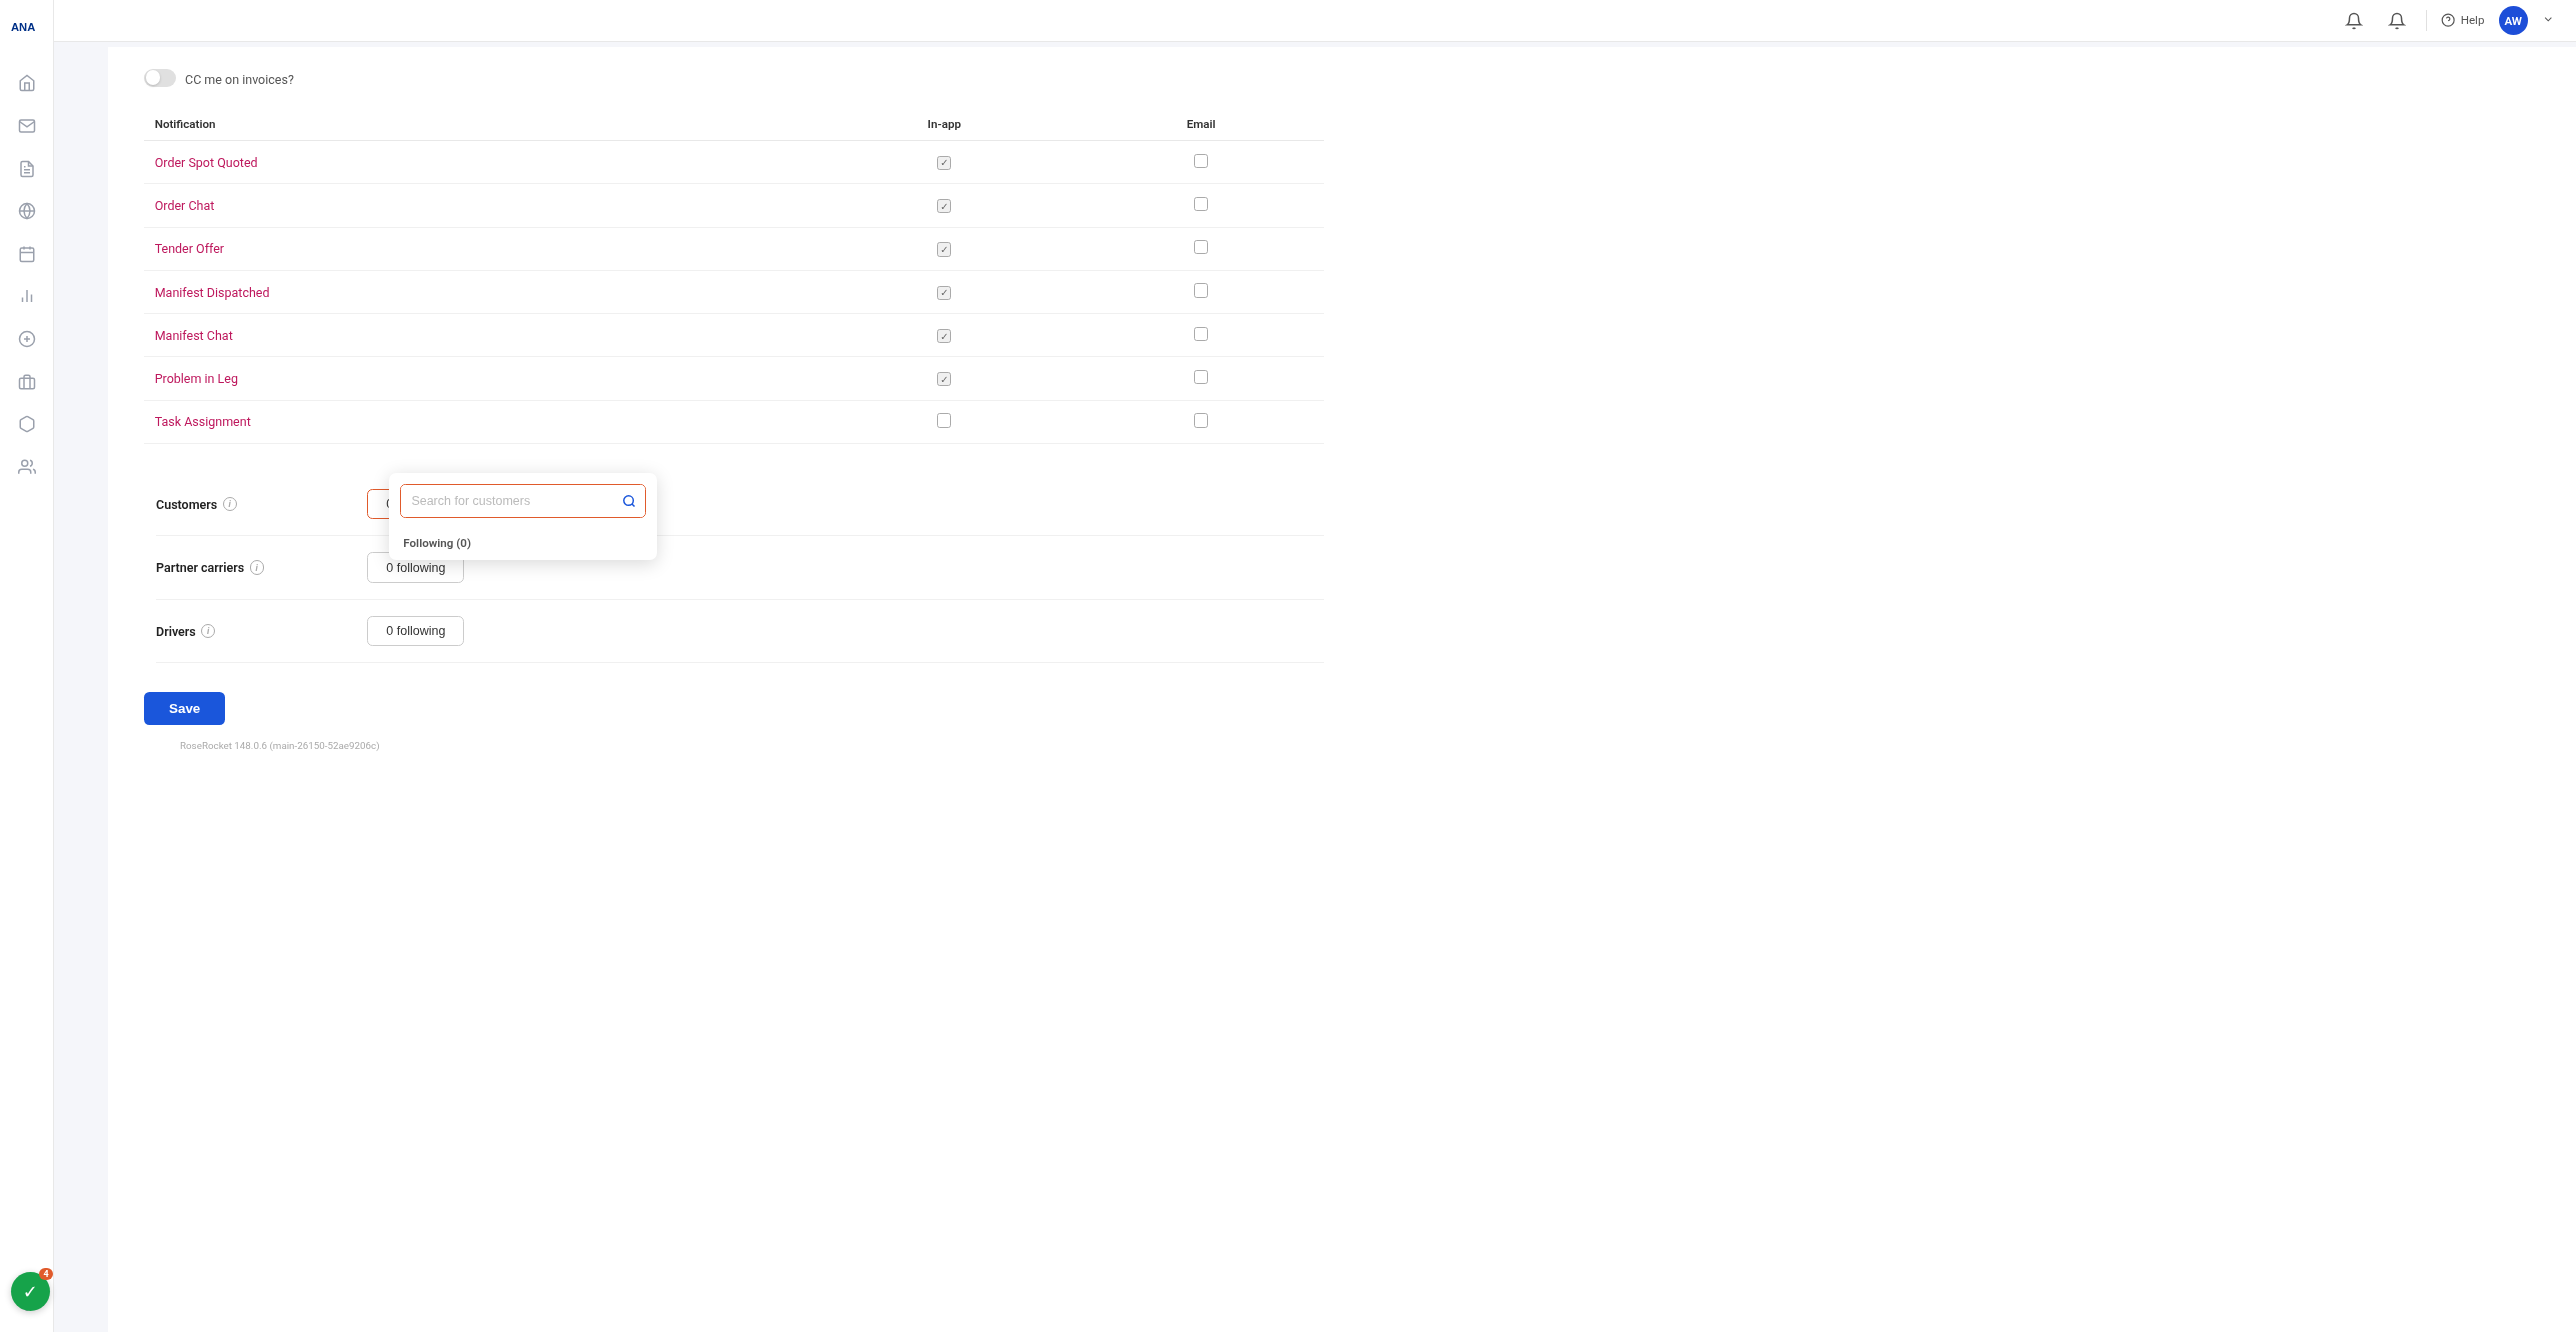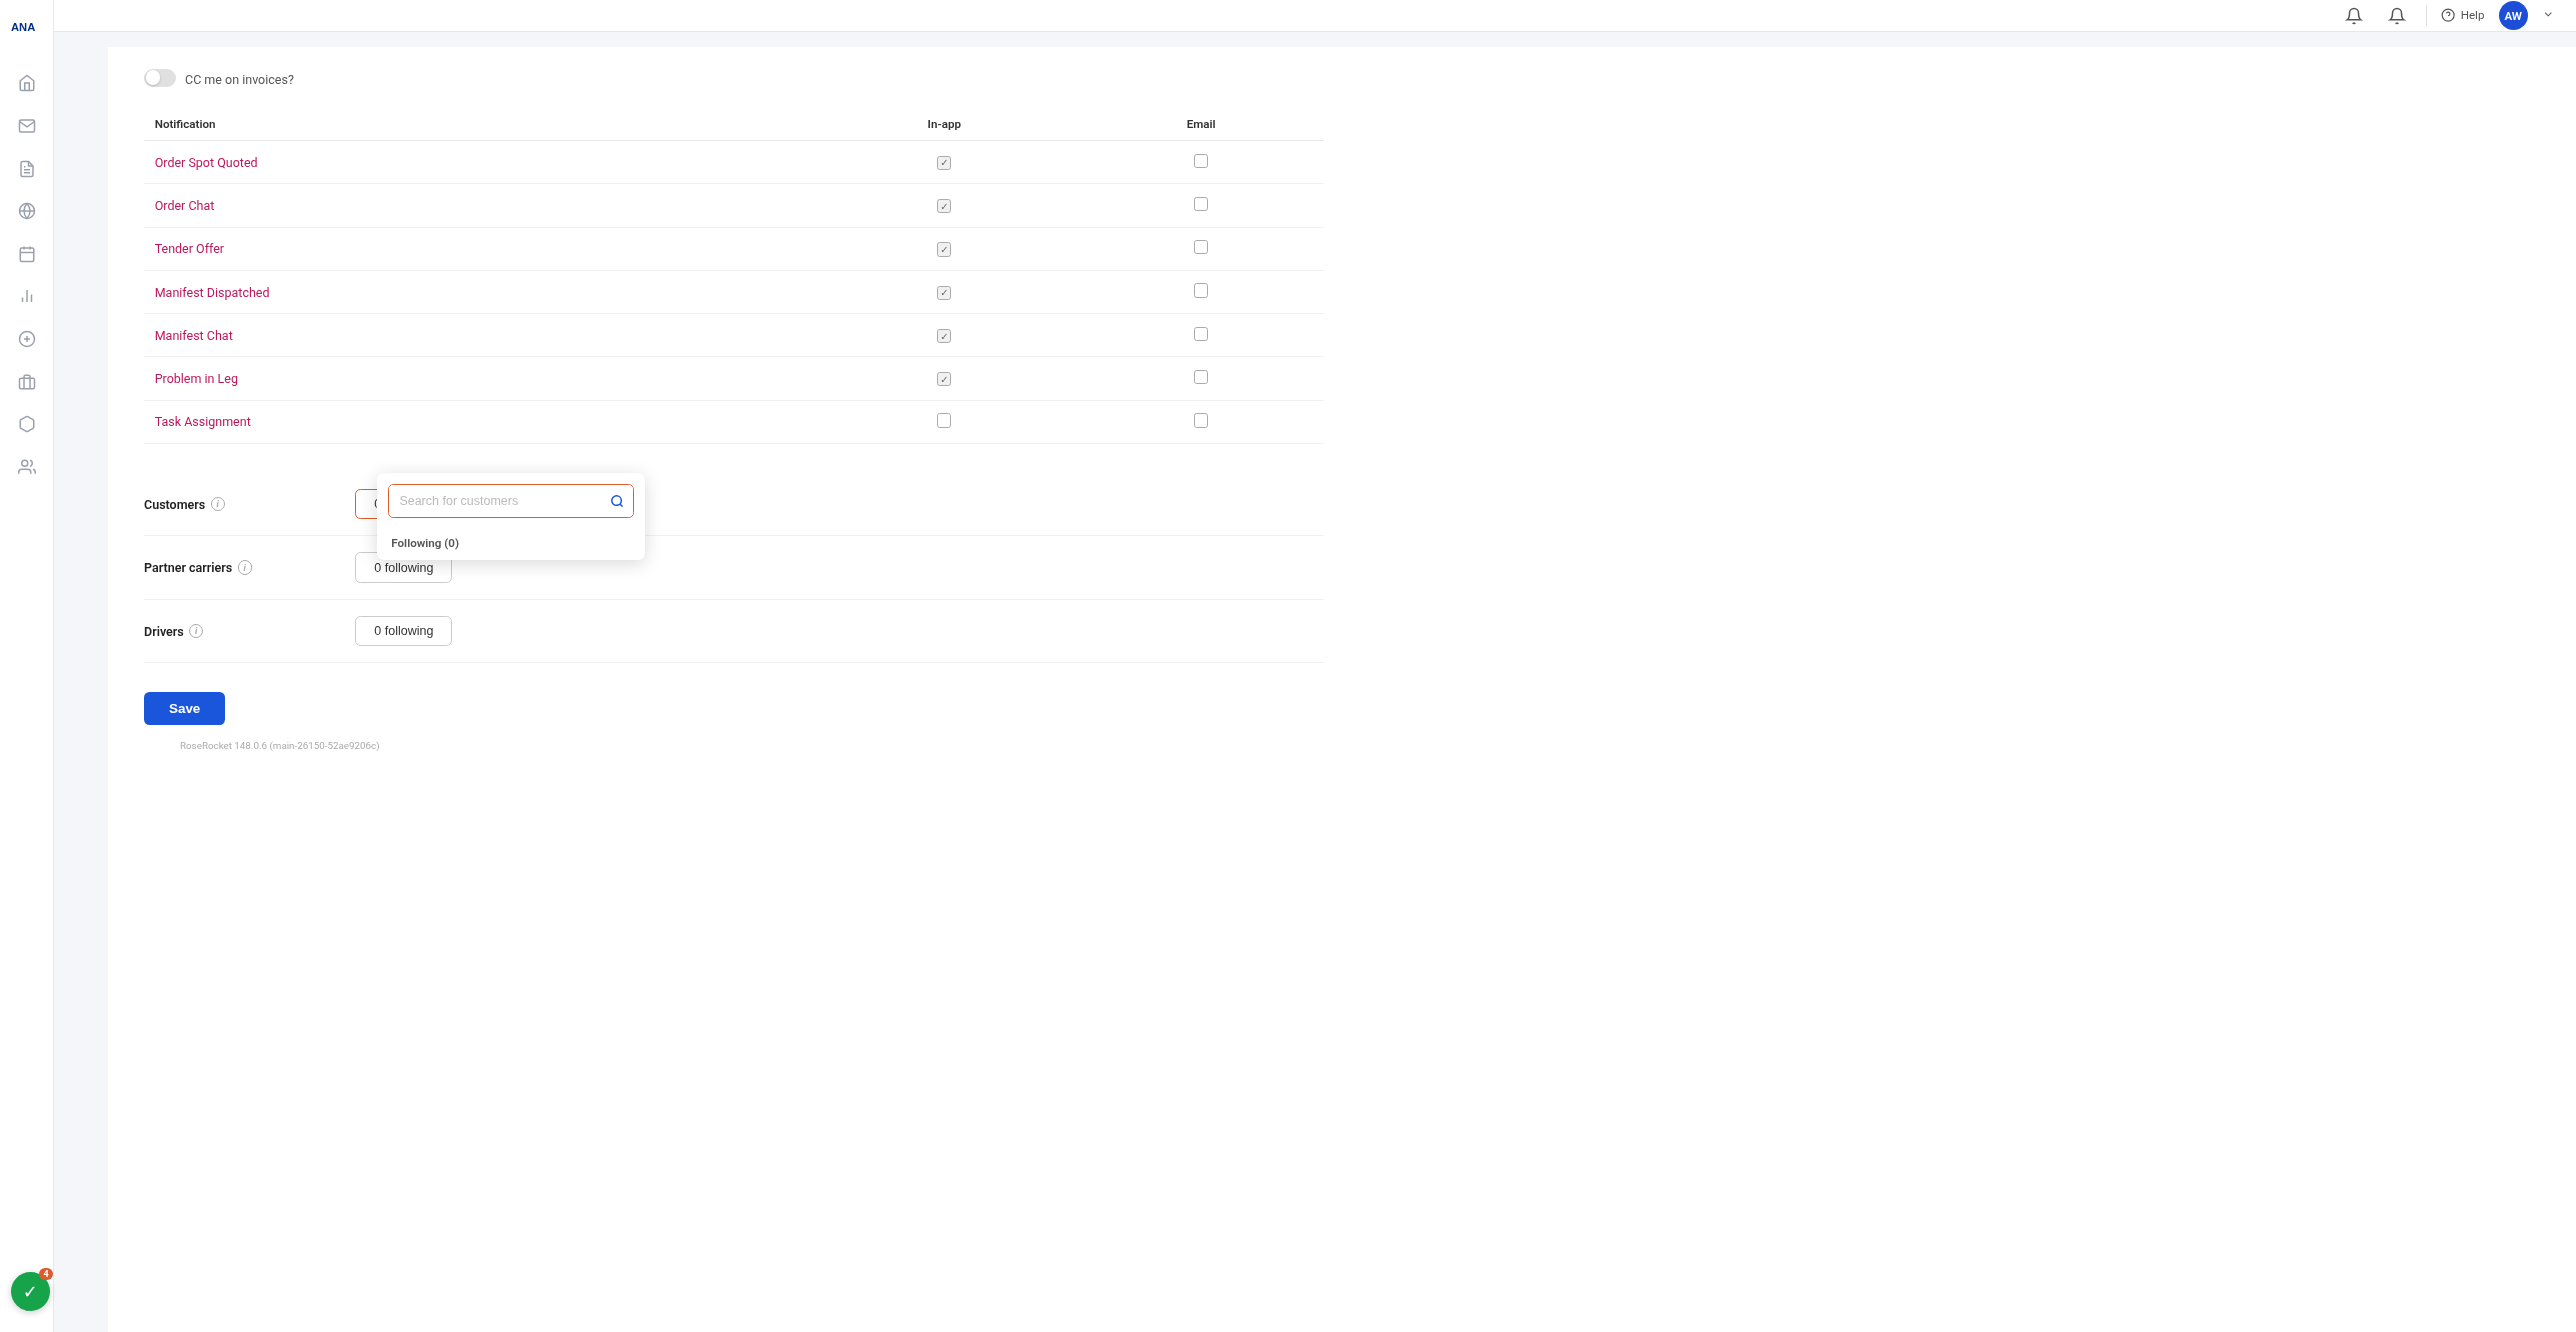--- a/index.html
+++ b/index.html
@@ -43,21 +43,21 @@
     }
     .sidebar-item svg { width: 18px; height: 18px; }
     .sidebar-spacer { flex: 1; }
 
     
     .topbar {
       position: fixed;
       top: 0;
       left: 54px;
       right: 0;
-      height: 32px;
+      height: 42px;
       background: #fff;
       border-bottom: 0.9px solid #e8e8e8;
       display: flex;
       align-items: center;
       justify-content: flex-end;
       padding: 0 21.5px;
       gap: 14.3px;
       z-index: 100;
     }
     .topbar-icon {
@@ -197,20 +197,21 @@
       font-weight: 700;
       color: #222;
       margin-bottom: 18px;
     }
     .following-row {
       display: flex;
       align-items: center;
       padding: 16px 0;
       border-bottom: 0.9px solid #f0f0f0;
       gap: 14.3px;
+      margin-left: 12px;
     }
     .following-row-label {
       display: flex;
       align-items: center;
       gap: 5.4px;
       font-weight: 600;
       font-size: 12.5px;
       color: #222;
       min-width: 197px;
     }

